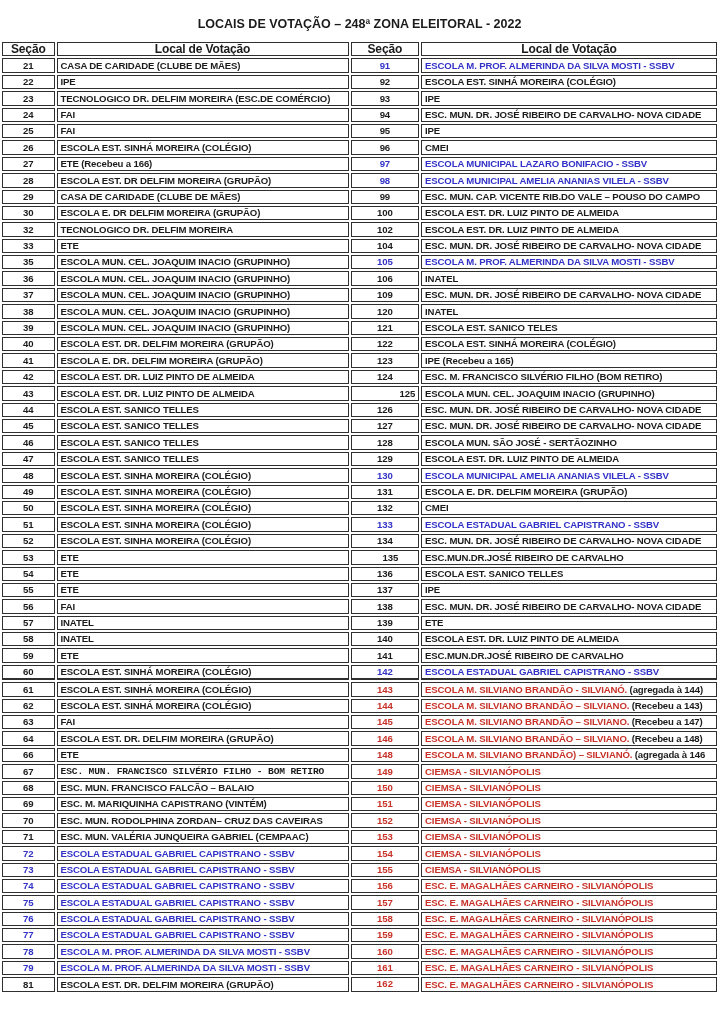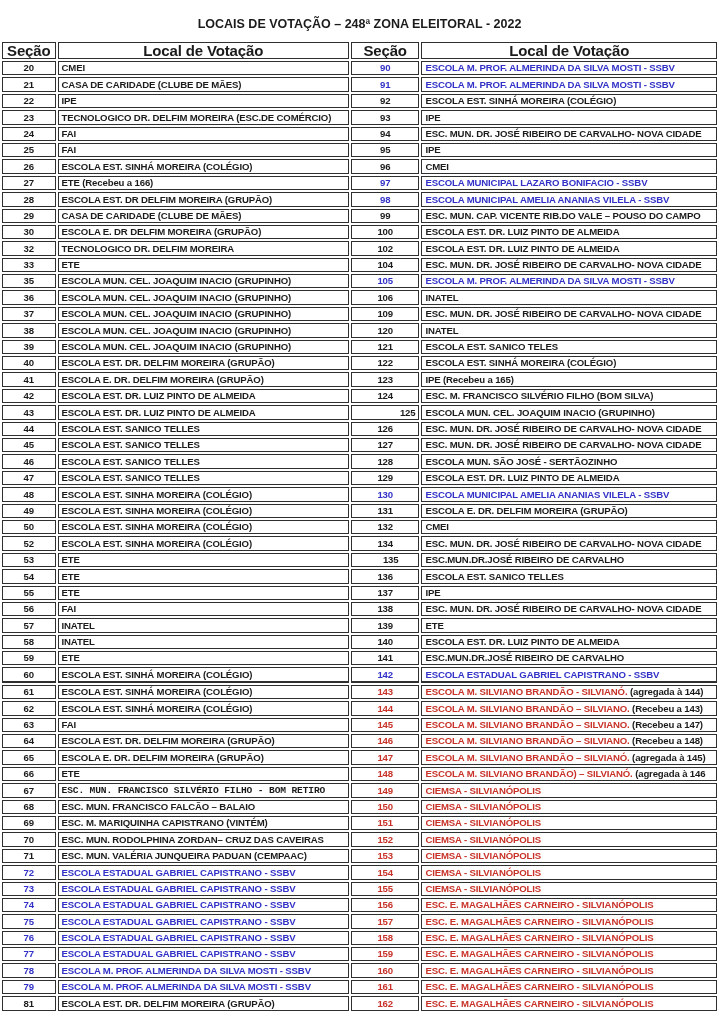--- a/index.html
+++ b/index.html
@@ -36,21 +36,21 @@
     font-size: 9.6px;
     font-weight: bold;
     line-height: 1;
     padding: 0 3px;
     white-space: nowrap;
     overflow: hidden;
     background: #ffffff;
     letter-spacing: -0.15px;
     color: #1b1b1b;
   }
-  table.tbl th { text-align: center; font-size: 15px; }
+  table.tbl th { text-align: center; font-size: 12px; }
   td.sec { text-align: center; padding: 0 1px; }
   td.loc { text-align: left; }
   tr.hr td { border-bottom-width: 2px; }
   .note { color: #1b1b1b; }
 </style>
 </head>
 <body>
 
 <div class="page">
   <div class="doc-title">LOCAIS DE VOTAÇÃO – 248ª ZONA ELEITORAL - 2022</div>
@@ -65,26 +65,20 @@
     <thead>
       <tr>
         <th>Seção</th>
         <th>Local de Votação</th>
         <th>Seção</th>
         <th>Local de Votação</th>
       </tr>
     </thead>
     <tbody>
         <tr>
-          <td class="sec"><span style="color: rgb(27, 27, 27);">20</span></td>
-          <td class="loc"><span style="color: rgb(27, 27, 27);">CMEI</span></td>
-          <td class="sec"><span style="color: rgb(50, 50, 200);">90</span></td>
-          <td class="loc"><span style="color: rgb(50, 50, 200);">ESCOLA M. PROF. ALMERINDA DA SILVA MOSTI - SSBV</span></td>
-        </tr>
-        <tr>
           <td class="sec"><span style="color: rgb(27, 27, 27);">21</span></td>
           <td class="loc"><span style="color: rgb(27, 27, 27);">CASA DE CARIDADE  (CLUBE DE MÃES)</span></td>
           <td class="sec"><span style="color: rgb(50, 50, 200);">91</span></td>
           <td class="loc"><span style="color: rgb(50, 50, 200);">ESCOLA M. PROF. ALMERINDA DA SILVA MOSTI - SSBV</span></td>
         </tr>
         <tr>
           <td class="sec"><span style="color: rgb(27, 27, 27);">22</span></td>
           <td class="loc"><span style="color: rgb(27, 27, 27);">IPE</span></td>
           <td class="sec"><span style="color: rgb(27, 27, 27);">92</span></td>
           <td class="loc"><span style="color: rgb(27, 27, 27);">ESCOLA EST. SINHÁ MOREIRA (COLÉGIO)</span></td>
@@ -188,21 +182,21 @@
         <tr>
           <td class="sec"><span style="color: rgb(27, 27, 27);">41</span></td>
           <td class="loc"><span style="color: rgb(27, 27, 27);">ESCOLA E. DR. DELFIM MOREIRA (GRUPÃO)</span></td>
           <td class="sec"><span style="color: rgb(27, 27, 27);">123</span></td>
           <td class="loc"><span style="color: rgb(27, 27, 27);">IPE (Recebeu a 165)</span></td>
         </tr>
         <tr>
           <td class="sec"><span style="color: rgb(27, 27, 27);">42</span></td>
           <td class="loc"><span style="color: rgb(27, 27, 27);">ESCOLA EST. DR. LUIZ PINTO DE ALMEIDA</span></td>
           <td class="sec"><span style="color: rgb(27, 27, 27);">124</span></td>
-          <td class="loc"><span style="color: rgb(27, 27, 27);">ESC. M. FRANCISCO SILVÉRIO FILHO (BOM SILVA)</span></td>
+          <td class="loc"><span style="color: rgb(27, 27, 27);">ESC. M. FRANCISCO SILVÉRIO FILHO (BOM RETIRO)</span></td>
         </tr>
         <tr>
           <td class="sec"><span style="color: rgb(27, 27, 27);">43</span></td>
           <td class="loc"><span style="color: rgb(27, 27, 27);">ESCOLA EST. DR. LUIZ PINTO DE ALMEIDA</span></td>
           <td class="sec"><span style="color: rgb(27, 27, 27); margin-left: 45px;">125</span></td>
           <td class="loc"><span style="color: rgb(27, 27, 27);">ESCOLA MUN. CEL. JOAQUIM INACIO (GRUPINHO)</span></td>
         </tr>
         <tr>
           <td class="sec"><span style="color: rgb(27, 27, 27);">44</span></td>
           <td class="loc"><span style="color: rgb(27, 27, 27);">ESCOLA EST. SANICO TELLES</span></td>
@@ -239,20 +233,26 @@
           <td class="sec"><span style="color: rgb(27, 27, 27);">131</span></td>
           <td class="loc"><span style="color: rgb(27, 27, 27);">ESCOLA E. DR. DELFIM MOREIRA (GRUPÃO)</span></td>
         </tr>
         <tr>
           <td class="sec"><span style="color: rgb(27, 27, 27);">50</span></td>
           <td class="loc"><span style="color: rgb(27, 27, 27);">ESCOLA EST. SINHA MOREIRA (COLÉGIO)</span></td>
           <td class="sec"><span style="color: rgb(27, 27, 27);">132</span></td>
           <td class="loc"><span style="color: rgb(27, 27, 27);">CMEI</span></td>
         </tr>
         <tr>
+          <td class="sec"><span style="color: rgb(27, 27, 27);">51</span></td>
+          <td class="loc"><span style="color: rgb(27, 27, 27);">ESCOLA EST. SINHA MOREIRA (COLÉGIO)</span></td>
+          <td class="sec"><span style="color: rgb(50, 50, 200);">133</span></td>
+          <td class="loc"><span style="color: rgb(50, 50, 200);">ESCOLA ESTADUAL GABRIEL CAPISTRANO - SSBV</span></td>
+        </tr>
+        <tr>
           <td class="sec"><span style="color: rgb(27, 27, 27);">52</span></td>
           <td class="loc"><span style="color: rgb(27, 27, 27);">ESCOLA EST. SINHA MOREIRA (COLÉGIO)</span></td>
           <td class="sec"><span style="color: rgb(27, 27, 27);">134</span></td>
           <td class="loc"><span style="color: rgb(27, 27, 27);">ESC. MUN. DR. JOSÉ RIBEIRO DE CARVALHO- NOVA CIDADE</span></td>
         </tr>
         <tr>
           <td class="sec"><span style="color: rgb(27, 27, 27);">53</span></td>
           <td class="loc"><span style="color: rgb(27, 27, 27);">ETE</span></td>
           <td class="sec"><span style="color: rgb(27, 27, 27); margin-left: 11px;">135</span></td>
           <td class="loc"><span style="color: rgb(27, 27, 27);">ESC.MUN.DR.JOSÉ RIBEIRO DE CARVALHO</span></td>
@@ -317,26 +317,20 @@
           <td class="sec"><span style="color: rgb(200, 50, 40);">145</span></td>
           <td class="loc"><span style="color: rgb(200, 50, 40);">ESCOLA M. SILVIANO BRANDÃO – SILVIANO.</span><span class="note" style="color: rgb(27, 27, 27);"> (Recebeu a 147)</span></td>
         </tr>
         <tr>
           <td class="sec"><span style="color: rgb(27, 27, 27);">64</span></td>
           <td class="loc"><span style="color: rgb(27, 27, 27);">ESCOLA EST. DR. DELFIM MOREIRA (GRUPÃO)</span></td>
           <td class="sec"><span style="color: rgb(200, 50, 40);">146</span></td>
           <td class="loc"><span style="color: rgb(200, 50, 40);">ESCOLA M. SILVIANO BRANDÃO – SILVIANO.</span><span class="note" style="color: rgb(27, 27, 27);"> (Recebeu a 148)</span></td>
         </tr>
         <tr>
-          <td class="sec"><span style="color: rgb(27, 27, 27);">65</span></td>
-          <td class="loc"><span style="color: rgb(27, 27, 27);">ESCOLA E. DR. DELFIM MOREIRA (GRUPÃO)</span></td>
-          <td class="sec"><span style="color: rgb(200, 50, 40);">147</span></td>
-          <td class="loc"><span style="color: rgb(200, 50, 40);">ESCOLA M. SILVIANO BRANDÃO – SILVIANÓ.</span><span class="note" style="color: rgb(27, 27, 27);"> (agregada à 145)</span></td>
-        </tr>
-        <tr>
           <td class="sec"><span style="color: rgb(27, 27, 27);">66</span></td>
           <td class="loc"><span style="color: rgb(27, 27, 27);">ETE</span></td>
           <td class="sec"><span style="color: rgb(200, 50, 40);">148</span></td>
           <td class="loc"><span style="color: rgb(200, 50, 40);">ESCOLA M. SILVIANO BRANDÃO) – SILVIANÓ.</span><span class="note" style="color: rgb(27, 27, 27);"> (agregada à 146</span></td>
         </tr>
         <tr>
           <td class="sec"><span style="color: rgb(27, 27, 27);">67</span></td>
           <td class="loc"><span style="color: rgb(27, 27, 27); font-family: Liberation Mono, monospace;">ESC. MUN. FRANCISCO SILVÉRIO FILHO - BOM RETIRO</span></td>
           <td class="sec"><span style="color: rgb(200, 50, 40);">149</span></td>
           <td class="loc"><span style="color: rgb(200, 50, 40);">CIEMSA - SILVIANÓPOLIS</span></td>
@@ -354,21 +348,21 @@
           <td class="loc"><span style="color: rgb(200, 50, 40);">CIEMSA - SILVIANÓPOLIS</span></td>
         </tr>
         <tr>
           <td class="sec"><span style="color: rgb(27, 27, 27);">70</span></td>
           <td class="loc"><span style="color: rgb(27, 27, 27);">ESC. MUN. RODOLPHINA ZORDAN– CRUZ DAS CAVEIRAS</span></td>
           <td class="sec"><span style="color: rgb(200, 50, 40);">152</span></td>
           <td class="loc"><span style="color: rgb(200, 50, 40);">CIEMSA - SILVIANÓPOLIS</span></td>
         </tr>
         <tr>
           <td class="sec"><span style="color: rgb(27, 27, 27);">71</span></td>
-          <td class="loc"><span style="color: rgb(27, 27, 27);">ESC. MUN. VALÉRIA JUNQUEIRA PADUAN (CEMPAAC)</span></td>
+          <td class="loc"><span style="color: rgb(27, 27, 27);">ESC. MUN. VALÉRIA JUNQUEIRA GABRIEL (CEMPAAC)</span></td>
           <td class="sec"><span style="color: rgb(200, 50, 40);">153</span></td>
           <td class="loc"><span style="color: rgb(200, 50, 40);">CIEMSA - SILVIANÓPOLIS</span></td>
         </tr>
         <tr>
           <td class="sec"><span style="color: rgb(50, 50, 200);">72</span></td>
           <td class="loc"><span style="color: rgb(50, 50, 200);">ESCOLA ESTADUAL GABRIEL CAPISTRANO - SSBV</span></td>
           <td class="sec"><span style="color: rgb(200, 50, 40);">154</span></td>
           <td class="loc"><span style="color: rgb(200, 50, 40);">CIEMSA - SILVIANÓPOLIS</span></td>
         </tr>
         <tr>
@@ -409,18 +403,18 @@
         </tr>
         <tr>
           <td class="sec"><span style="color: rgb(50, 50, 200);">79</span></td>
           <td class="loc"><span style="color: rgb(50, 50, 200);">ESCOLA M. PROF. ALMERINDA DA SILVA MOSTI - SSBV</span></td>
           <td class="sec"><span style="color: rgb(200, 50, 40);">161</span></td>
           <td class="loc"><span style="color: rgb(200, 50, 40);">ESC. E.  MAGALHÃES CARNEIRO - SILVIANÓPOLIS</span></td>
         </tr>
         <tr>
           <td class="sec"><span style="color: rgb(27, 27, 27);">81</span></td>
           <td class="loc"><span style="color: rgb(27, 27, 27);">ESCOLA EST. DR. DELFIM MOREIRA (GRUPÃO)</span></td>
-          <td class="sec"><span style="color: rgb(200, 50, 40);">162</span></td>
+          <td class="sec"><span style="color: rgb(200, 50, 40); font-family: Liberation Mono, monospace;">162</span></td>
           <td class="loc"><span style="color: rgb(200, 50, 40);">ESC. E.  MAGALHÃES CARNEIRO - SILVIANÓPOLIS</span></td>
         </tr>
       </tbody>
   </table>
 </div>
 
 </body></html>

